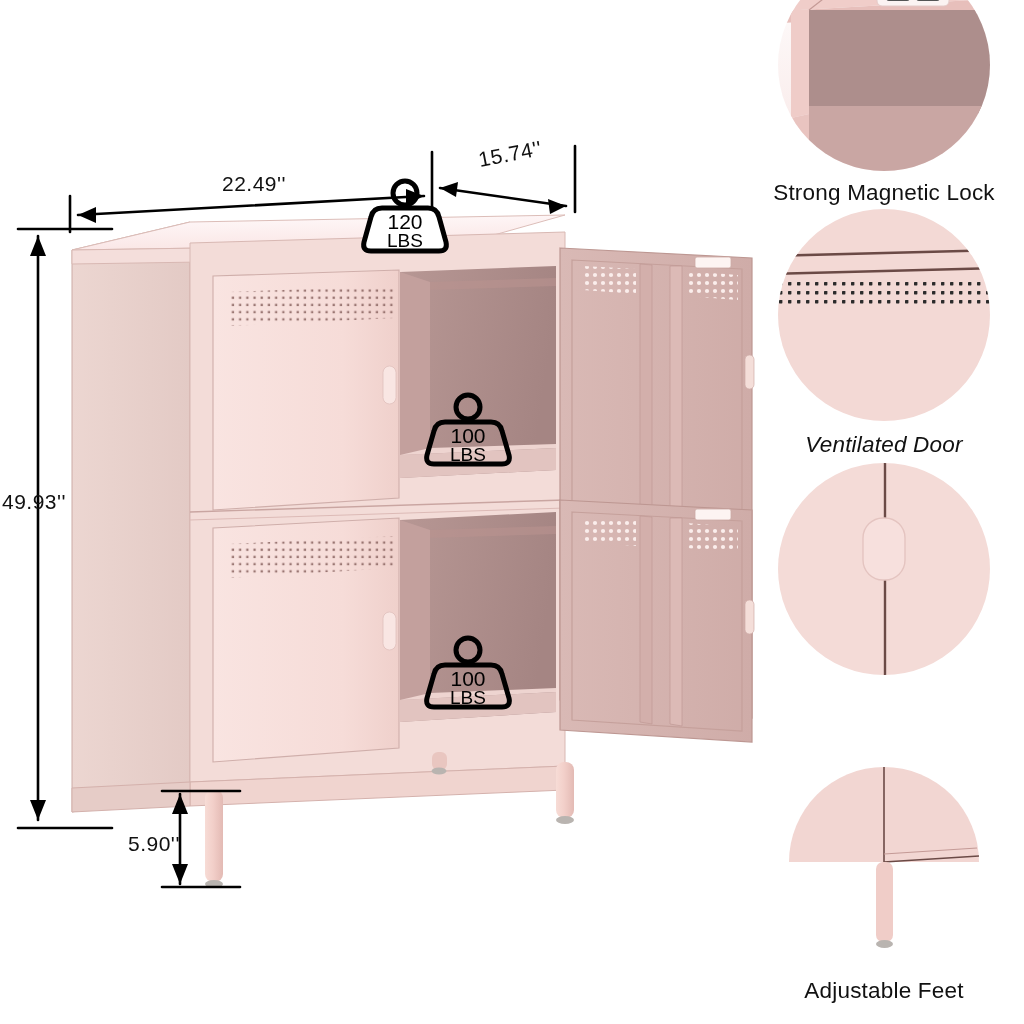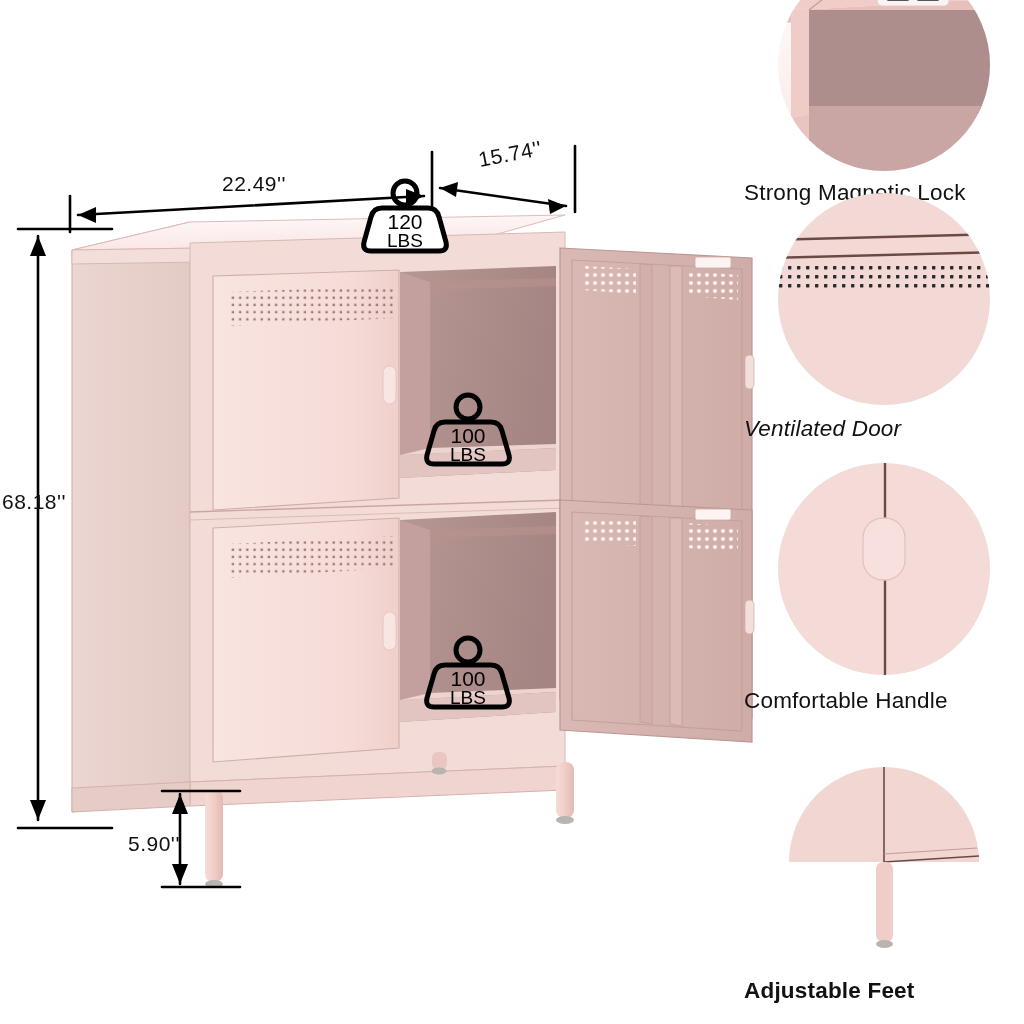--- a/index.html
+++ b/index.html
@@ -12,23 +12,23 @@
   .dimtext.slant{transform:rotate(-11deg);transform-origin:left bottom;}
   .dimtext.vert{font-size:21px;}
 
   
   .product{position:absolute;left:0;top:0;width:790px;height:1024px;}
 
   
   .features{position:absolute;left:744px;top:0;width:280px;height:1024px;}
   .feature{position:absolute;left:0;width:280px;}
   .fcircle{position:relative;width:214px;height:214px;margin:0 auto;overflow:hidden;}
-  .flabel{position:absolute;left:0;width:280px;text-align:left;font-size:22.5px;
+  .flabel{position:absolute;left:0;width:280px;text-align:center;font-size:22.5px;
           color:#111;letter-spacing:.2px;}
-  .f1{top:-42px;} .f2{top:192px;font-style:italic;} .f3{top:462px;} .f4{top:744px;}
+  .f1{top:-42px;} .f2{top:208px;font-style:italic;} .f3{top:462px;} .f4{top:744px;}
 
   .badge-txt{font-family:"Liberation Sans","DejaVu Sans",sans-serif;}
 </style>
 </head>
 <body>
 
 <div class="stage">
 
   <div class="product">
     <svg width="790" height="1024" viewBox="0 0 790 1024" xmlns="http://www.w3.org/2000/svg">
@@ -215,21 +215,21 @@
         <circle cx="468" cy="650" r="12" fill="none" stroke="#000" stroke-width="5"></circle>
         <path d="M445,665 L491,665 Q500,665 502,674 L509,698 Q511,707 502,707 L434,707 Q425,707 427,698 L434,674 Q436,665 445,665 Z" fill="none" stroke="#000" stroke-width="5"></path>
         <text class="badge-txt" x="468" y="686" text-anchor="middle" font-size="21" fill="#000">100</text>
         <text class="badge-txt" x="468" y="704" text-anchor="middle" font-size="19" fill="#000">LBS</text>
       </g>
     </svg>
 
     
     <div class="dimtext" style="left:222px;top:172px;">22.49''</div>
     <div class="dimtext slant" style="left:481px;top:148px;">15.74''</div>
-    <div class="dimtext vert" style="left:2px;top:490px;">68.18''</div>
+    <div class="dimtext vert" style="left:2px;top:490px;">49.93''</div>
     <div class="dimtext" style="left:100px;top:832px;margin-left:28px;">5.90''</div>
   </div>
 
   <div class="features">
 
     <div class="feature f1">
       <div class="fcircle">
         <svg width="214" height="214" viewBox="0 0 214 214" xmlns="http://www.w3.org/2000/svg">
           <defs>
             <clipPath id="clipC1">
@@ -295,31 +295,30 @@
                 <circle cx="107" cy="107" r="106"></circle>
               </clipPath>
             </defs>
           <g clip-path="url(#clipC3)">
             <rect width="214" height="214" fill="#f4dbd7"></rect>
             <line x1="108" y1="-10" x2="108" y2="224" stroke="#6b4a46" stroke-width="2.4"></line>
             <rect x="86" y="56" width="42" height="62" rx="20" fill="#f7e0dd" stroke="#e4c4c0" stroke-width="1.4"></rect>
           </g>
         </svg>
       </div>
-      <div class="flabel" style="top:226px;">Comfortable Handle</div>
     </div>
 
     <div class="feature f4">
       <div class="fcircle" style="height:236px;">
         <svg width="214" height="236" viewBox="0 0 214 236" xmlns="http://www.w3.org/2000/svg">
 
           <path d="M12,118 A95,95 0 0 1 202,118 Z" fill="#f2d6d2"></path>
           <path d="M107,23 L107,118" stroke="#6b4a46" stroke-width="1.6"></path>
           <path d="M107,118 L202,112" stroke="#6b4a46" stroke-width="1.6"></path>
           <path d="M107,110 L200,104" stroke="#c49a96" stroke-width="1.2"></path>
           <rect x="99" y="118" width="17" height="80" rx="7" fill="#f0cdc8"></rect>
           <ellipse cx="107.5" cy="200" rx="8.5" ry="4" fill="#b9b4b0"></ellipse>
         </svg>
       </div>
-      <div class="flabel" style="top:234px;font-weight:bold;">Adjustable Feet</div>
+      <div class="flabel" style="top:234px;">Adjustable Feet</div>
     </div>
   </div>
 </div>
 
 </body></html>

